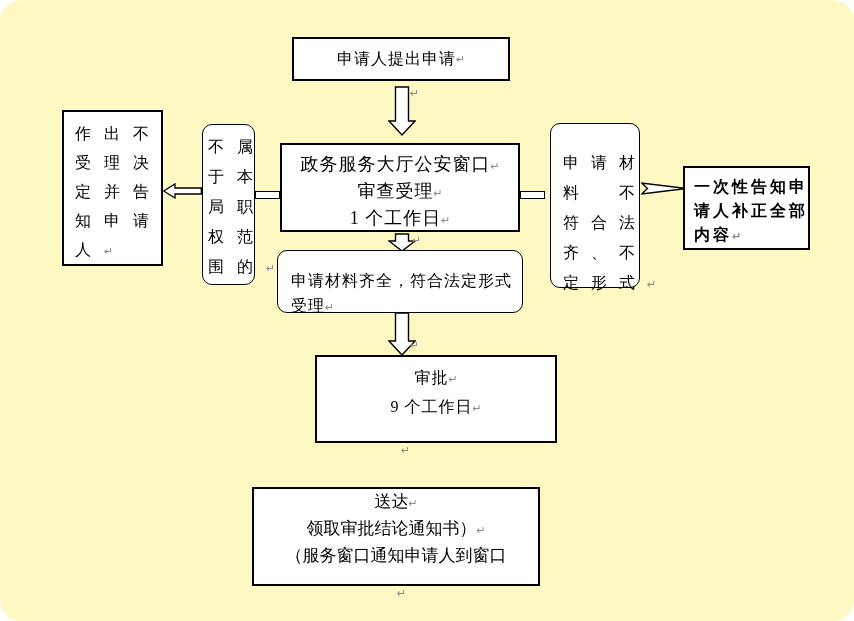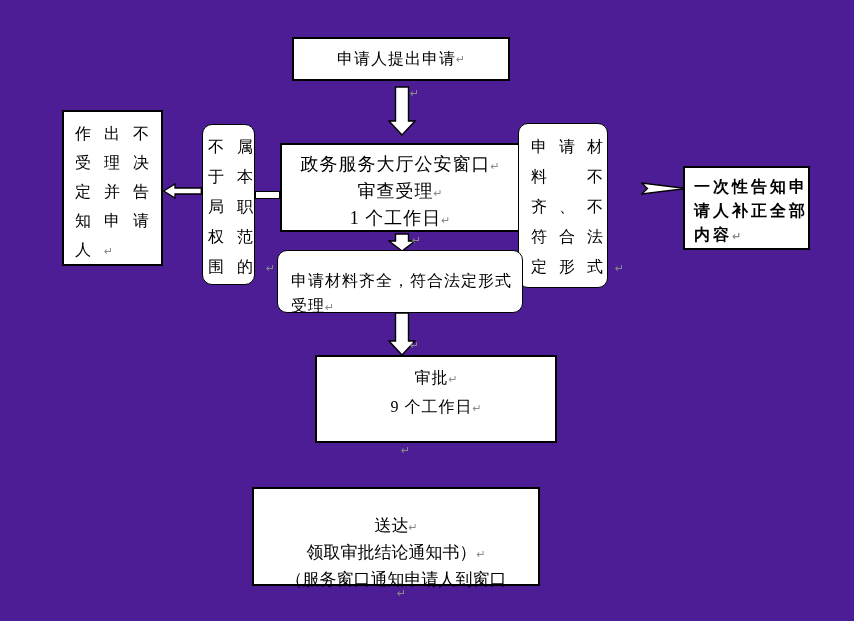--- a/index.html
+++ b/index.html
@@ -1,43 +1,43 @@
 <!DOCTYPE html>
 <html><head>
 <meta charset="utf-8">
 <style>
   * { margin:0; padding:0; box-sizing:border-box; }
   html,body { background:#ffffff; }
   #canvas {
-    position:relative; width:854px; height:621px; background:#4c1d95;
-    font-family:"Liberation Serif","DejaVu Serif",serif; color:#000;
+    position:relative; width:854px; height:621px; background:#fef9c3;
+    font-family:"Liberation Serif","DejaVu Serif",serif; color:#000;border-radius:21px;
   }
   .box { position:absolute; background:#fff; border:2px solid #000; }
   .rbox { border-radius:10px; border-width:1.5px; }
   .line { white-space:nowrap; }
   .pmark {
     color:#8a8a8a; font-size:11px; letter-spacing:0;
     font-family:"DejaVu Sans",sans-serif;
   }
   .mark-abs {
     position:absolute; color:#8a8a8a; font-size:11px;
     font-family:"DejaVu Sans",sans-serif;
   }
   .arrow { position:absolute; }
   .arrow svg { display:block; }
 
   #start-box   { left:292px; top:37px;  width:218px; height:44px; font-size:16px; letter-spacing:1px; display:flex; align-items:center; justify-content:center; }
   #review-box  { left:280px; top:143px; width:240px; height:89px; font-size:18px; letter-spacing:1px; padding-top:7px; text-align:center; line-height:25px; }
   #reject-box  { left:62px;  top:110px; width:101px; height:156px; font-size:16px; letter-spacing:13px; padding:7px 0 0 11px; line-height:29px; }
   #scope-box   { left:202px; top:124px; width:53px;  height:161px; font-size:16px; letter-spacing:13px; padding:7px 0 16px 5px;  line-height:30px; }
-  #incomplete-box { left:518px; top:123px; width:90px; height:165px; font-size:16px; letter-spacing:12px; padding:8px 0 0 12px; line-height:30px; }
+  #incomplete-box { left:550px; top:123px; width:90px; height:165px; font-size:16px; letter-spacing:12px; padding:24px 0 0 12px; line-height:30px; }
   #notify-box  { left:683px; top:166px; width:127px; height:84px; font-size:16px; letter-spacing:3px; padding:7px 0 0 9px; line-height:24px;font-weight:bold; }
   #accept-box  { left:277px; top:250px; width:246px; height:63px; font-size:16px; letter-spacing:1px; padding:17px 0 0 13px; line-height:25px; }
   #approval-box{ left:280px; top:355px; width:242px; height:88px; font-size:16px; letter-spacing:1px; padding-top:7px; text-align:center; line-height:27px;margin-left:35px; }
-  #delivery-box{ left:252px; top:487px; width:288px; height:99px; font-size:17px; padding-top:24px; text-align:center; line-height:25px; }
+  #delivery-box{ left:252px; top:487px; width:288px; height:99px; font-size:17px; padding-top:0; text-align:center; line-height:25px; }
 
   #arrow-start   { left:388px; top:86px; }
   #arrow-mid     { left:388px; top:233px; }
   #arrow-approve { left:388px; top:312px; }
   #arrow-left    { left:163px; top:183px; }
   #arrow-right   { left:641px; top:182px; }
   .conn {
     position:absolute; width:25px; height:8px;
     border:1.4px solid #000; background:#fff;
   }
@@ -94,22 +94,22 @@
     <div class="line"><span>作出不</span></div>
     <div class="line"><span>受理决</span></div>
     <div class="line"><span>定并告</span></div>
     <div class="line"><span>知申请</span></div>
     <div class="line"><span>人</span><span class="pmark">↵</span></div>
   </div>
 
   <div class="box rbox" id="incomplete-box">
     <div class="line"><span>申请材</span></div>
     <div class="line"><span>料　不</span></div>
+    <div class="line"><span>符合法</span></div>
     <div class="line"><span>齐、不</span></div>
-    <div class="line"><span>符合法</span></div>
     <div class="line"><span>定形式</span><span class="pmark">↵</span></div>
   </div>
 
   <div class="arrow" id="arrow-right">
     <svg width="46" height="13" viewBox="0 0 46 13">
       <path d="M45.3 6.5 L0.7 1 L6.5 6.5 L0.7 12 Z" fill="#ffffff" stroke="#000000" stroke-width="1.3"></path>
     </svg>
   </div>
 
   <div class="box" id="notify-box">

